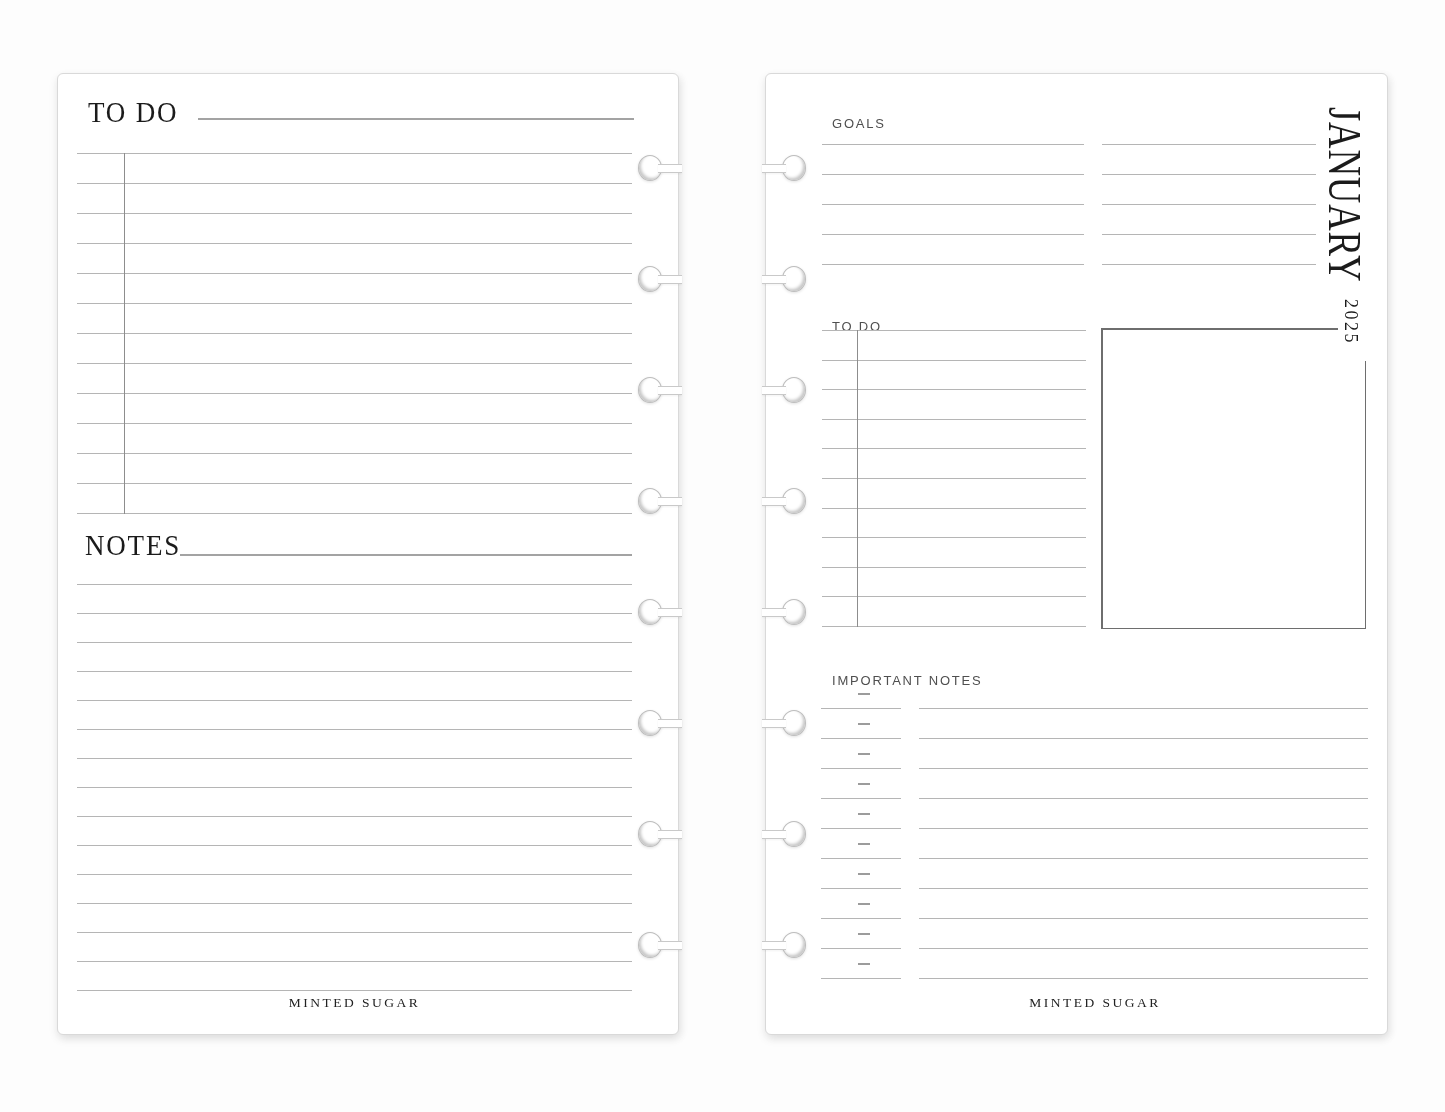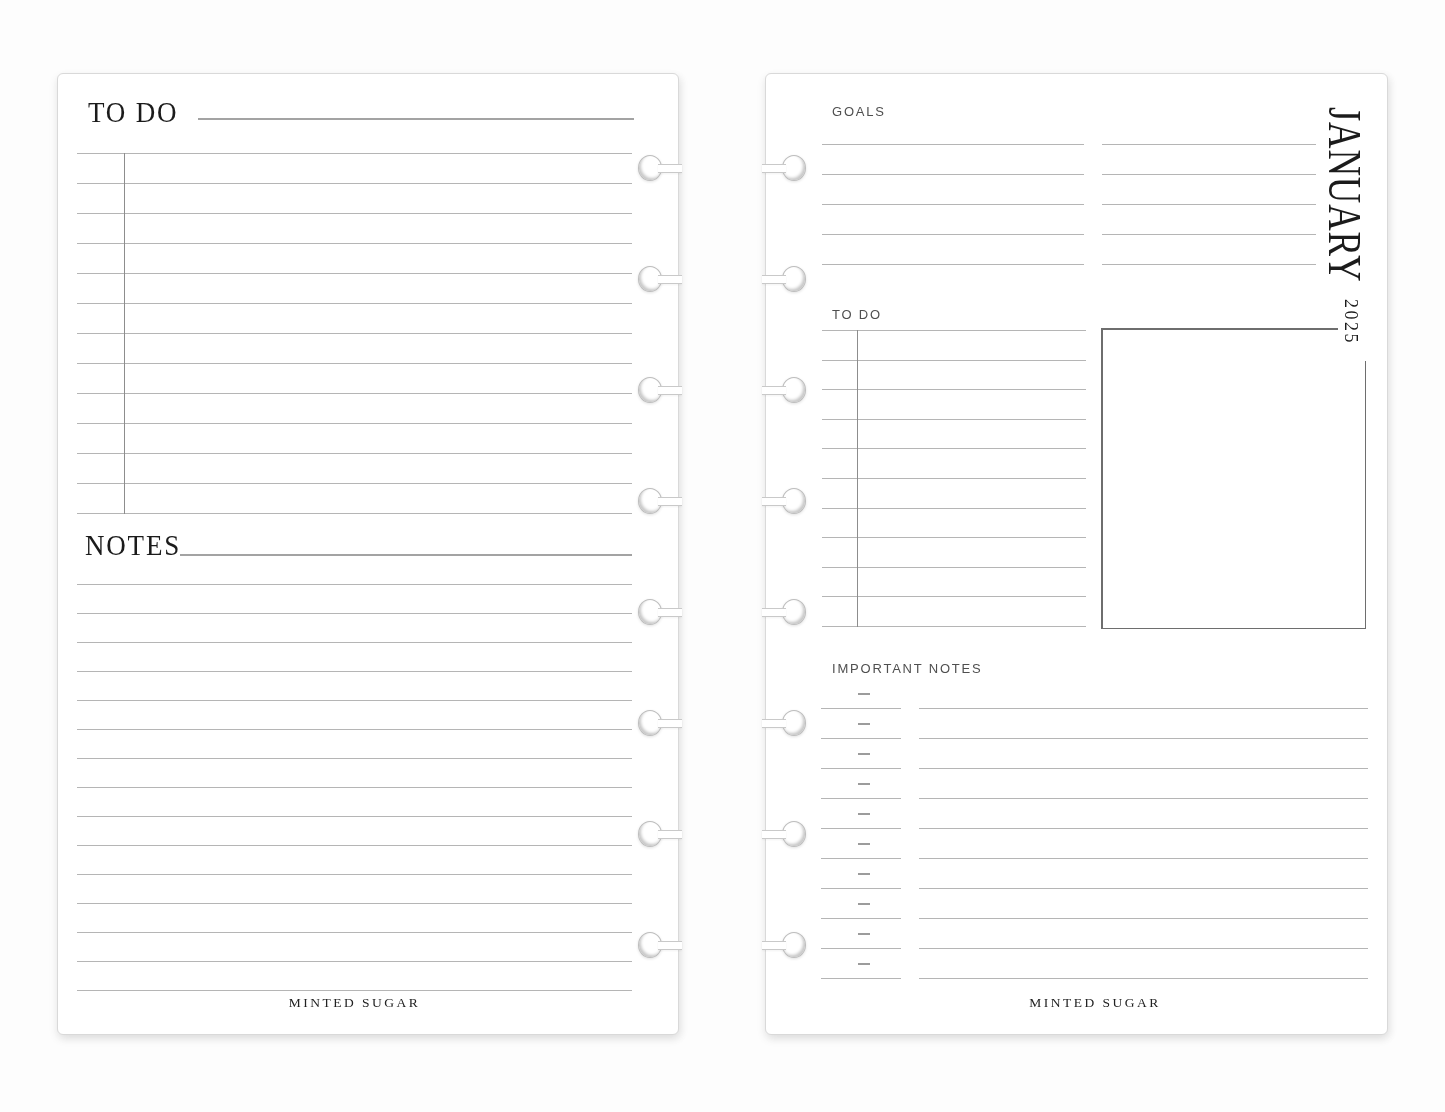--- a/index.html
+++ b/index.html
@@ -19,21 +19,21 @@
 
   .big-title{position:absolute;font-family:"Liberation Serif","DejaVu Serif",serif;
     font-size:30px;font-weight:normal;letter-spacing:2px;color:var(--title);
     line-height:32px;transform:scaleX(.9);transform-origin:left center;white-space:nowrap;}
   .title-rule{position:absolute;height:1.5px;background:var(--titlerule);}
 
   .hline{position:absolute;height:1px;background:var(--rule);}
   .vline{position:absolute;width:1px;background:var(--darkrule);}
 
   .label{position:absolute;font-size:13px;letter-spacing:1.8px;color:var(--label);
-    line-height:15px;white-space:nowrap;}
+    line-height:15px;white-space:nowrap;margin-top:12px;}
 
   .footer{position:absolute;text-align:center;
     font-family:"Liberation Serif","DejaVu Serif",serif;font-size:13.5px;
     letter-spacing:2.5px;color:var(--footer);white-space:nowrap;}
 
   .box-edge{position:absolute;background:var(--box);}
 
   .month-vertical{position:absolute;left:549px;top:33px;
     writing-mode:vertical-rl;font-family:"Liberation Serif","DejaVu Serif",serif;
     font-size:46px;color:var(--title);letter-spacing:1px;line-height:58px;

